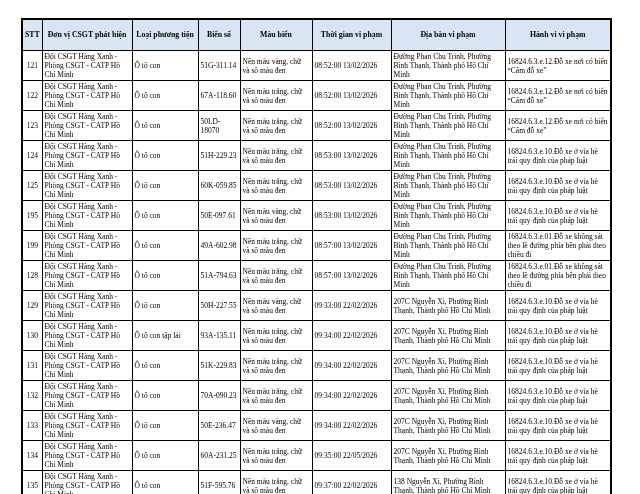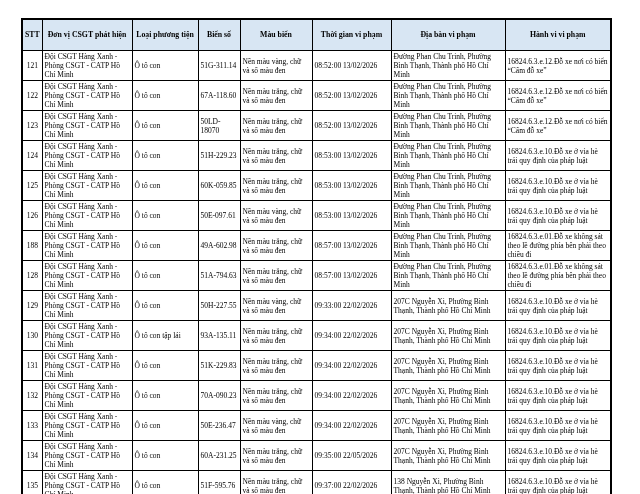--- a/index.html
+++ b/index.html
@@ -130,31 +130,31 @@
           <td class="c-stt">125</td>
           <td class="c-unit">Đội CSGT Hàng Xanh - Phòng CSGT - CATP Hồ Chí Minh</td>
           <td class="c-vehicle">Ô tô con</td>
           <td class="c-plate">60K-059.85</td>
           <td class="c-color">Nền màu trắng, chữ và số màu đen</td>
           <td class="c-time">08:53:00 13/02/2026</td>
           <td class="c-location">Đường Phan Chu Trinh, Phường Bình Thạnh, Thành phố Hồ Chí Minh</td>
           <td class="c-violation">16824.6.3.e.10.Đỗ xe ở vỉa hè trái quy định của pháp luật</td>
         </tr>
         <tr>
-          <td class="c-stt">126</td>
+          <td class="c-stt">195</td>
           <td class="c-unit">Đội CSGT Hàng Xanh - Phòng CSGT - CATP Hồ Chí Minh</td>
           <td class="c-vehicle">Ô tô con</td>
           <td class="c-plate">50E-097.61</td>
           <td class="c-color">Nền màu vàng, chữ và số màu đen</td>
           <td class="c-time">08:53:00 13/02/2026</td>
           <td class="c-location">Đường Phan Chu Trinh, Phường Bình Thạnh, Thành phố Hồ Chí Minh</td>
           <td class="c-violation">16824.6.3.e.10.Đỗ xe ở vỉa hè trái quy định của pháp luật</td>
         </tr>
         <tr>
-          <td class="c-stt">188</td>
+          <td class="c-stt">199</td>
           <td class="c-unit">Đội CSGT Hàng Xanh - Phòng CSGT - CATP Hồ Chí Minh</td>
           <td class="c-vehicle">Ô tô con</td>
           <td class="c-plate">49A-602.98</td>
           <td class="c-color">Nền màu trắng, chữ và số màu đen</td>
           <td class="c-time">08:57:00 13/02/2026</td>
           <td class="c-location">Đường Phan Chu Trinh, Phường Bình Thạnh, Thành phố Hồ Chí Minh</td>
           <td class="c-violation">16824.6.3.e.01.Đỗ xe không sát theo lề đường phía bên phải theo chiều đi</td>
         </tr>
         <tr>
           <td class="c-stt">128</td>

